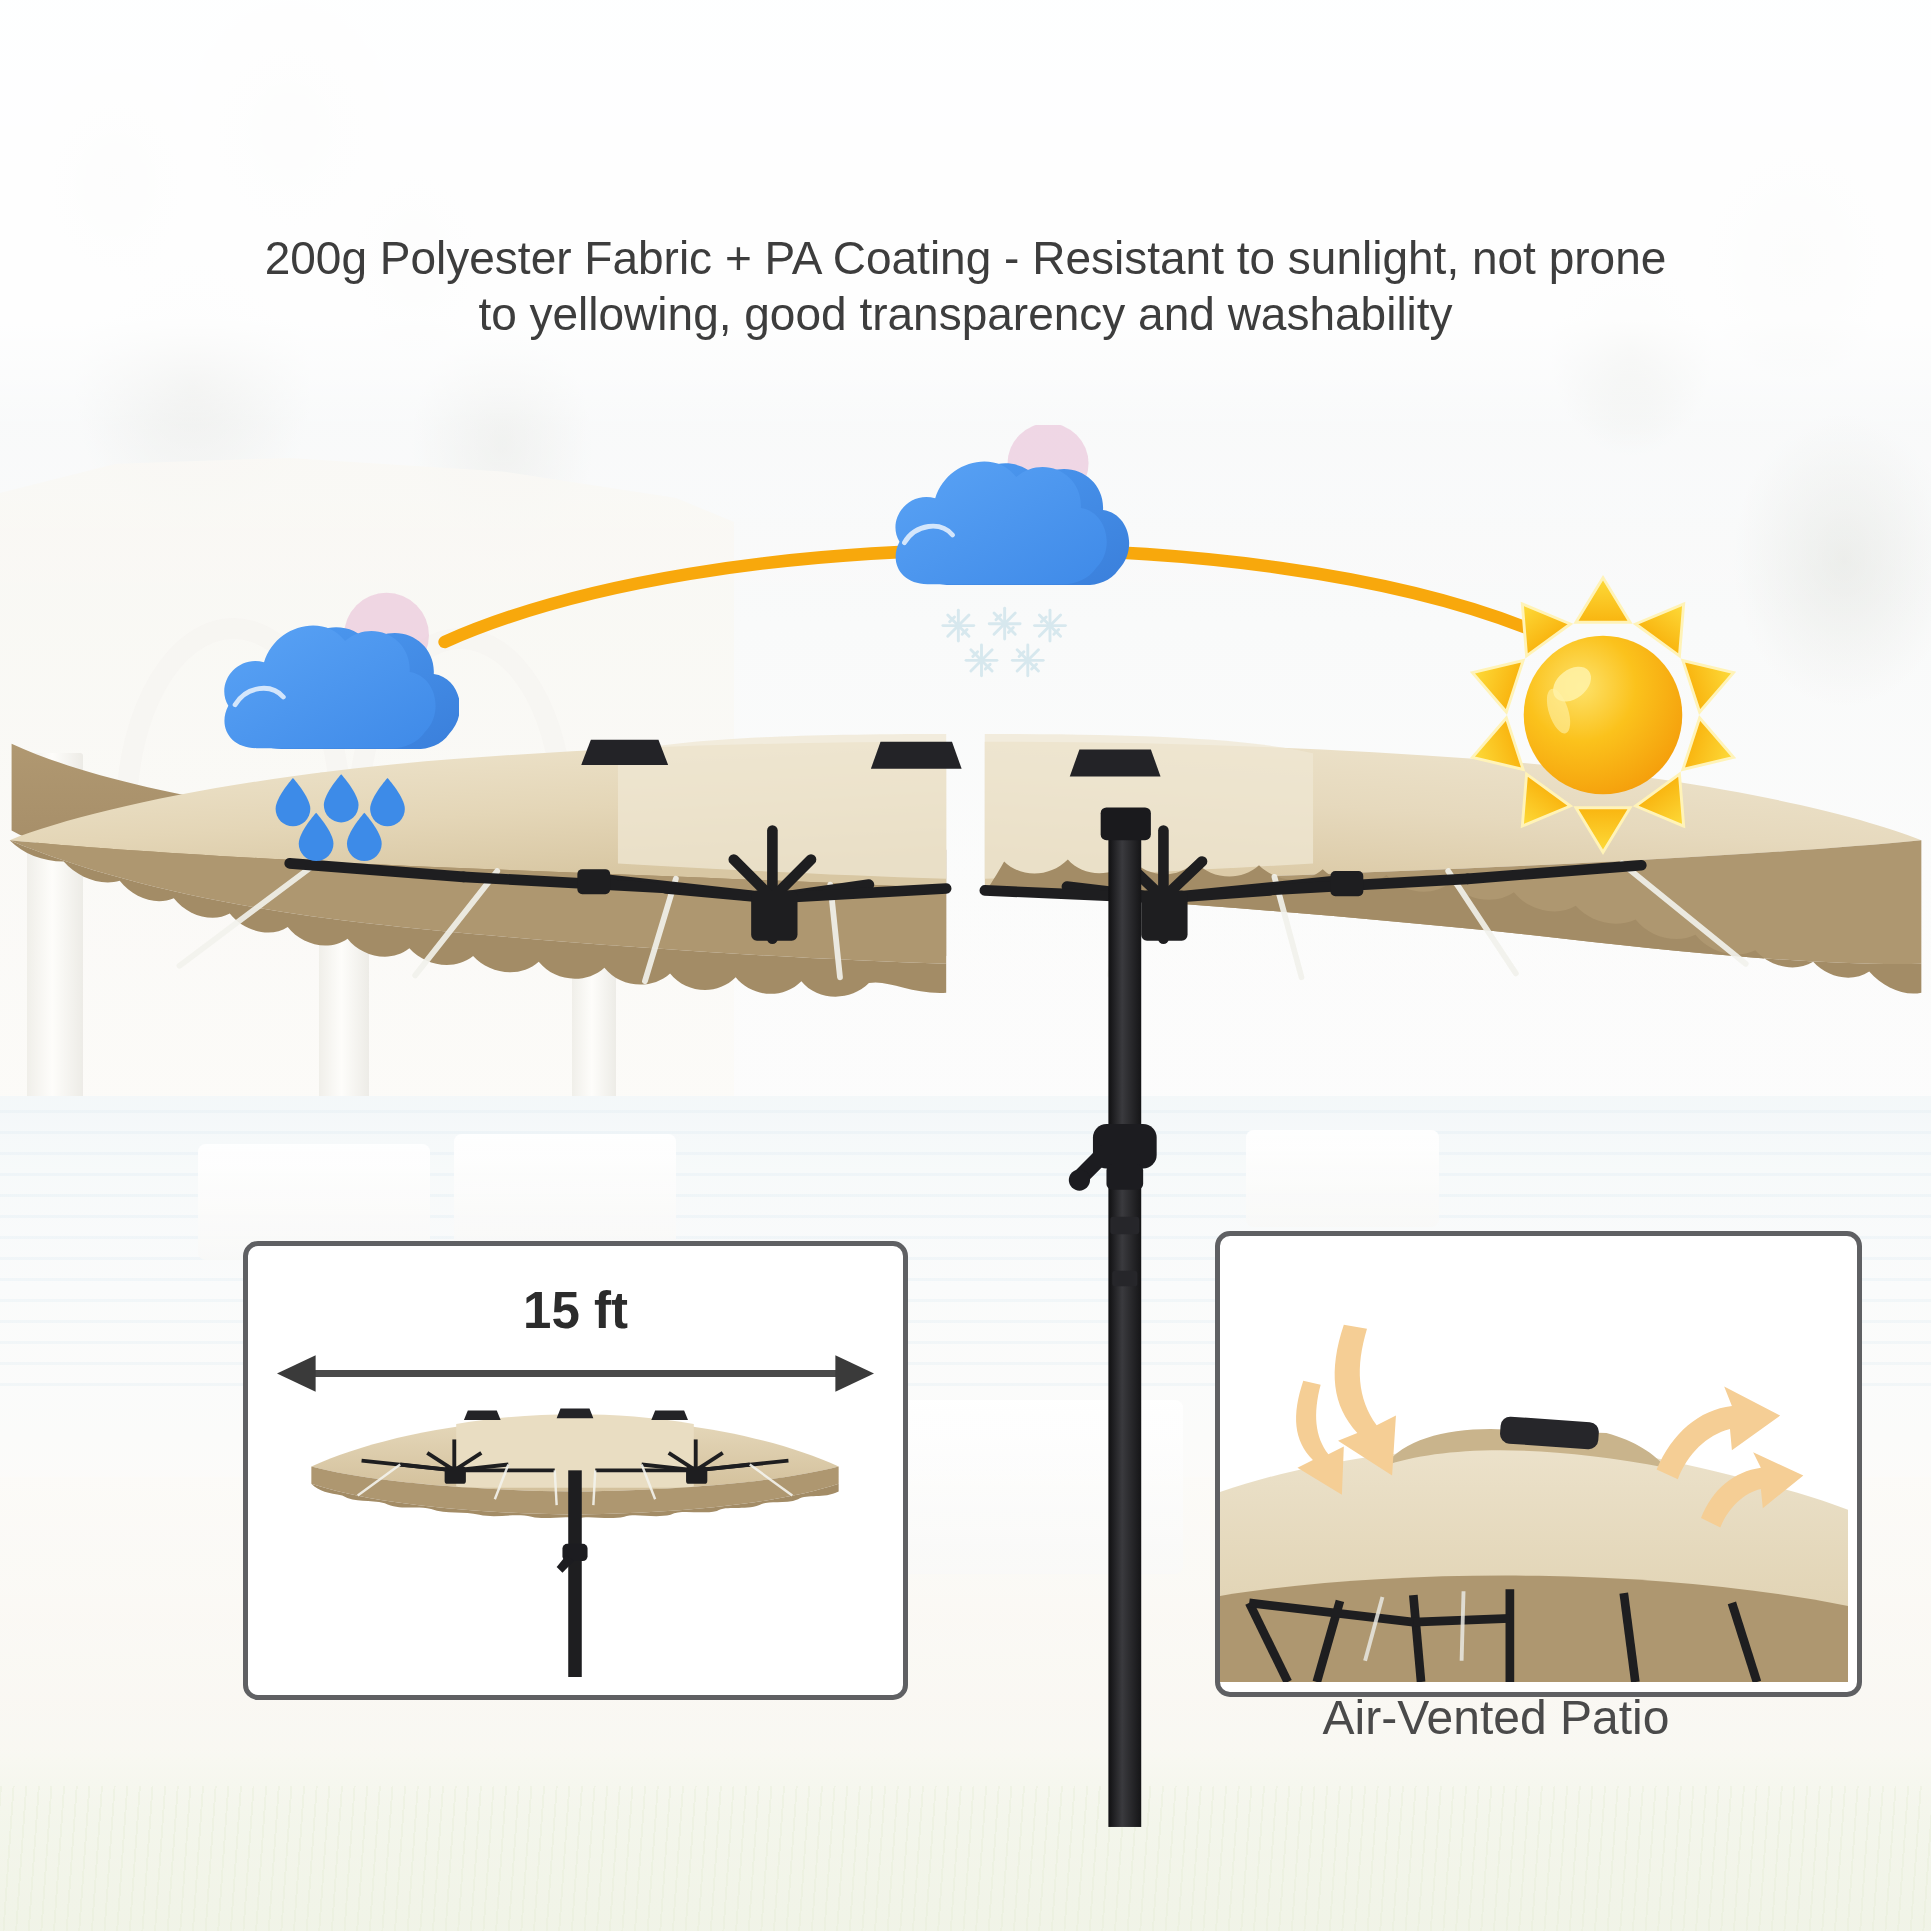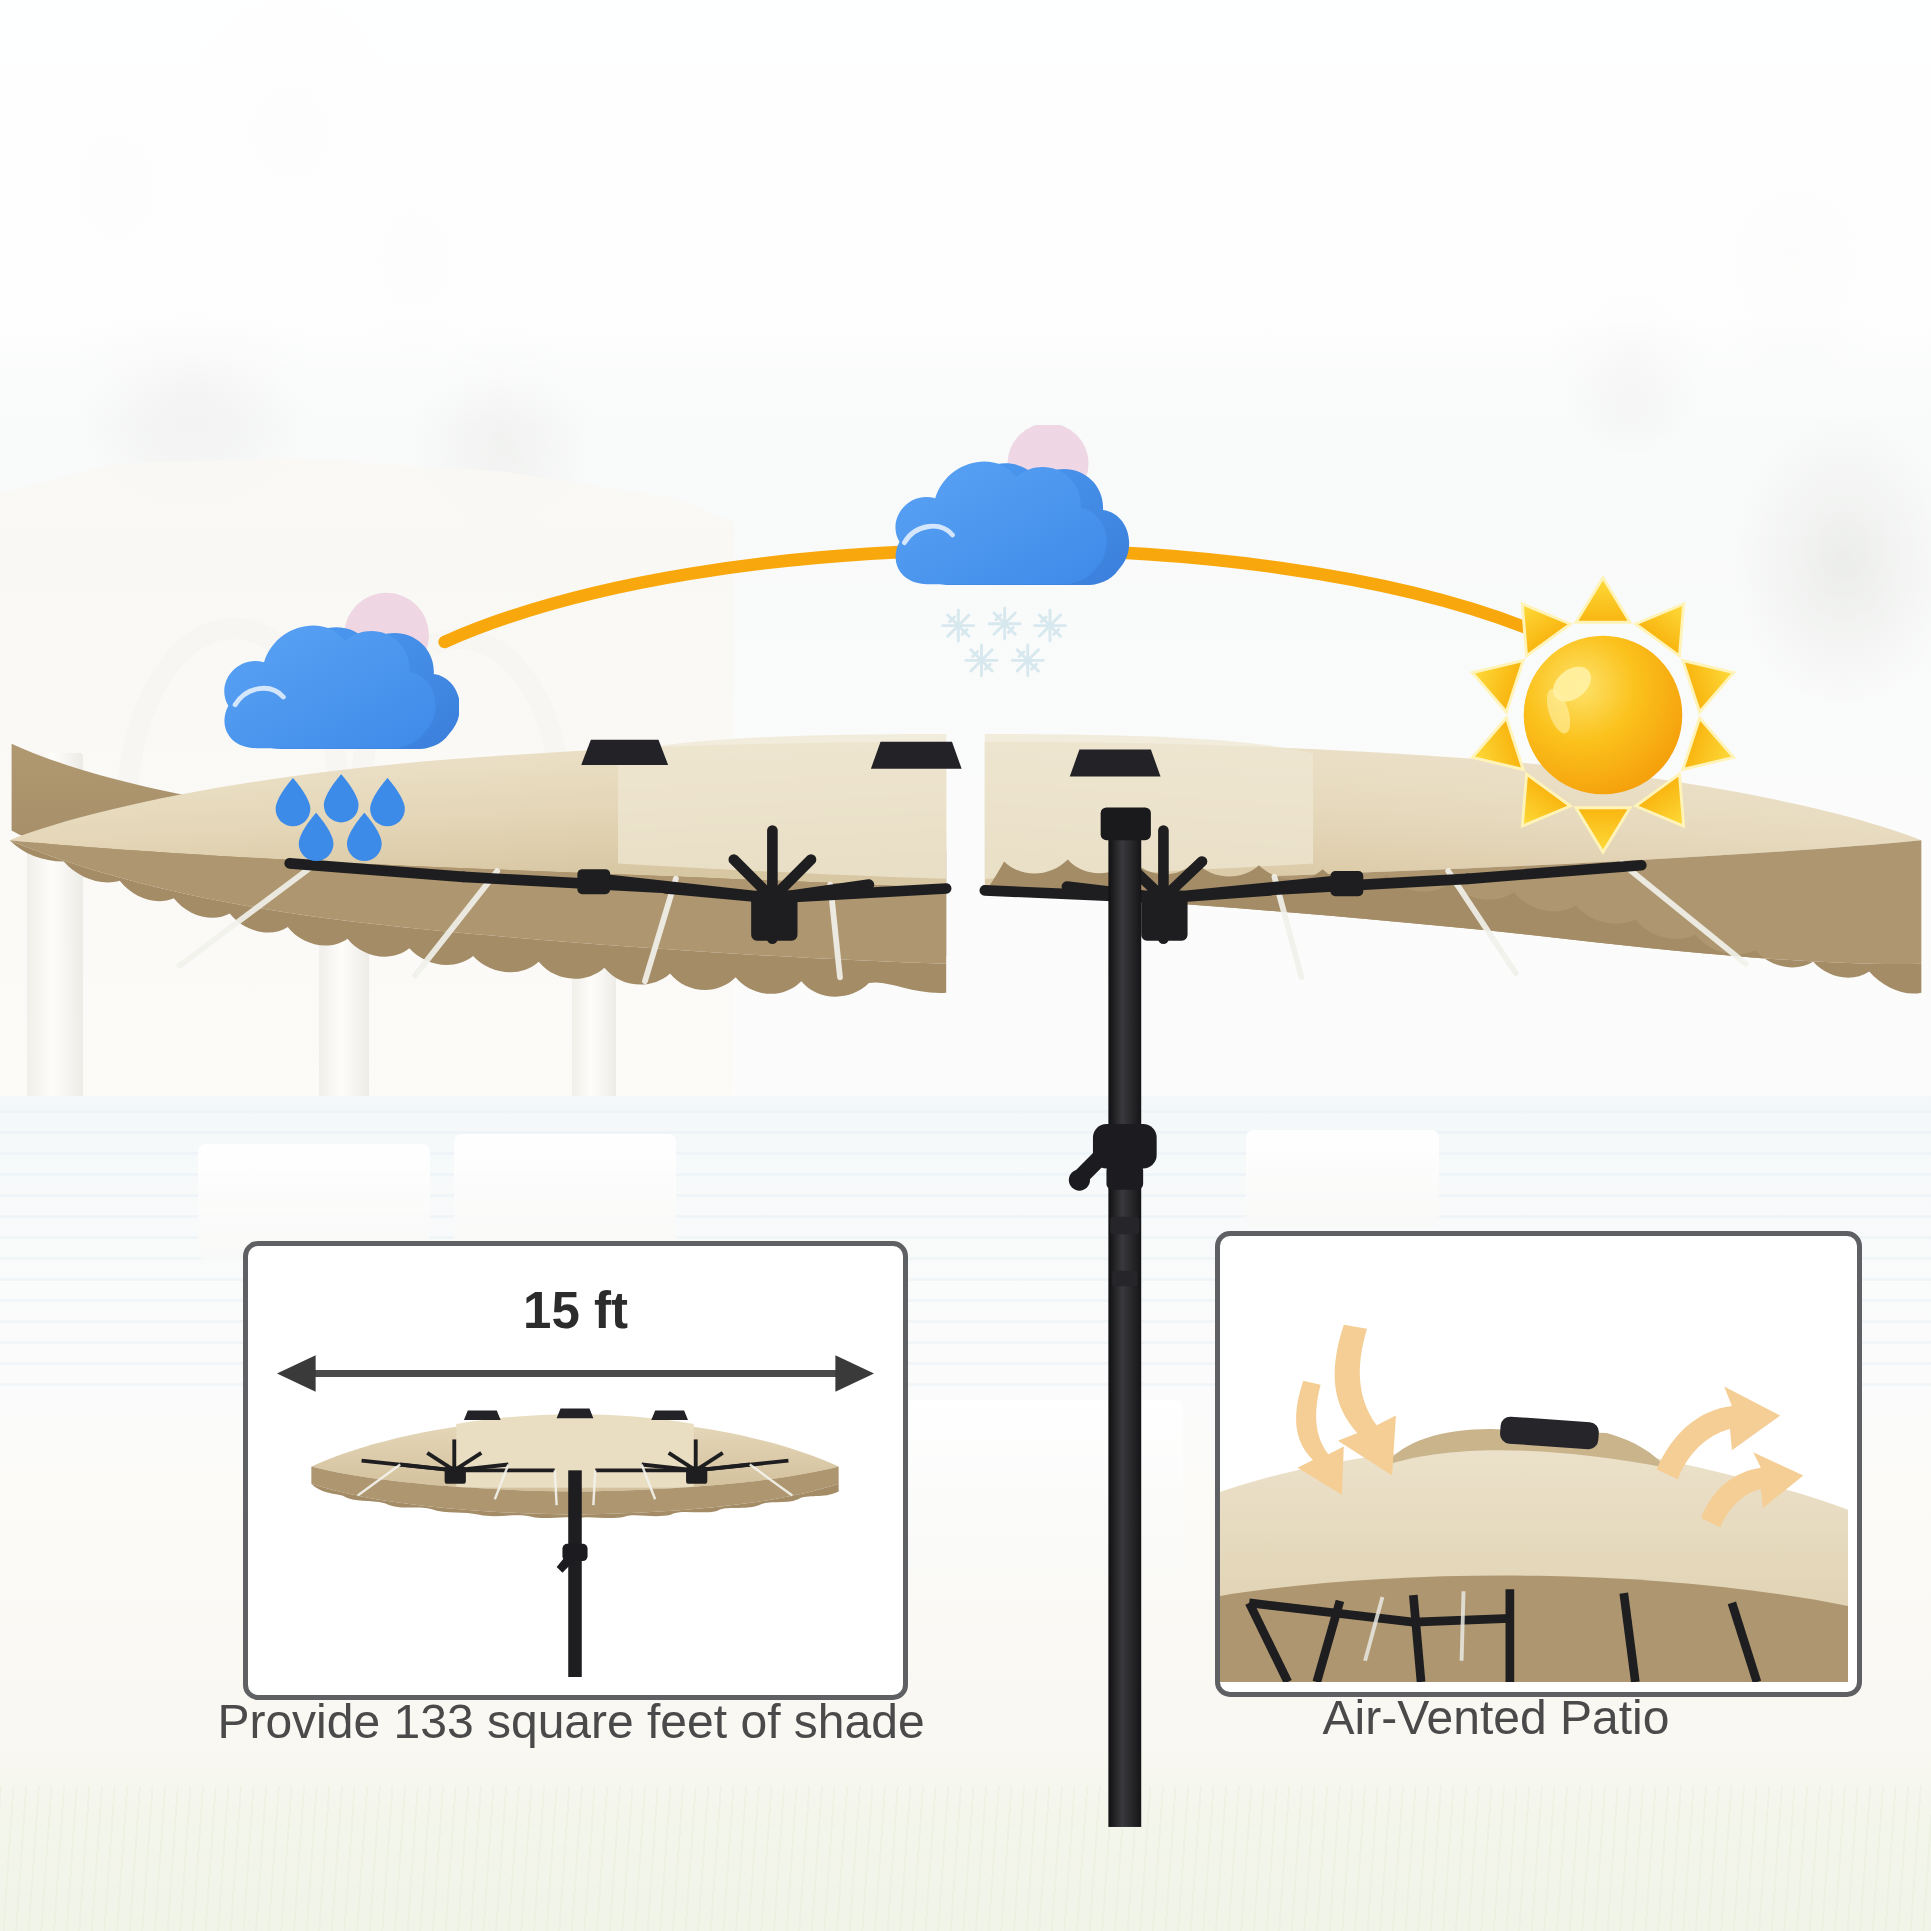--- a/index.html
+++ b/index.html
@@ -97,20 +97,24 @@
 
     <div class="bg-lounger" style="left:198px;top:1144px;width:232px;height:116px;"></div>
     <div class="bg-lounger" style="left:454px;top:1134px;width:222px;height:121px;"></div>
     <div class="bg-lounger" style="left:874px;top:1400px;width:309px;height:174px;"></div>
     <div class="bg-lounger" style="left:1246px;top:1130px;width:193px;height:97px;"></div>
 
     <div class="bg-fade"></div>
   </div>
 
 
+  <div class="subtitle">
+    <span>200g Polyester Fabric + PA Coating - Resistant to sunlight, not prone</span>
+    <span>to yellowing, good transparency and washability</span>
+  </div>
 
   <div class="weather">
 
     <svg class="arc" viewBox="0 0 1160 200">
       <path d="M 20,145 C 300,20 860,20 1140,130" fill="none" stroke="#F8A80C" stroke-width="13" stroke-linecap="round"></path>
     </svg>
 
     <svg class="wicon" style="left:179px;top:87px;" width="280" height="299" viewBox="0 0 290 310">
       <defs>
         <linearGradient id="cg1" x1="0" y1="0" x2="1" y2="1">
@@ -425,21 +429,20 @@
         <path d="M404 20 l30 0 l4 10 l-38 0 Z"></path>
       </g>
 
       <rect x="314" y="82" width="14" height="214" fill="#1E1E20"></rect>
       <g fill="#1C1C20">
         <rect x="308" y="158" width="26" height="18" rx="5"></rect>
         <path d="M312 170 l-10 12 l6 6 l12 -12 Z"></path>
       </g>
     </svg>
   </div>
-  <div class="caption cap-l">Provide 133 square feet of shade</div>
 
   <div class="card card-r">
     <svg style="position:absolute;left:0;top:0;" width="628" height="446" viewBox="0 0 650 462">
       <defs>
         <linearGradient id="vtop" x1="0" y1="0" x2="0" y2="1">
           <stop offset="0%" stop-color="#ECE2CB"></stop>
             <stop offset="100%" stop-color="#DCCDAA"></stop>
         </linearGradient>
       </defs>
 

